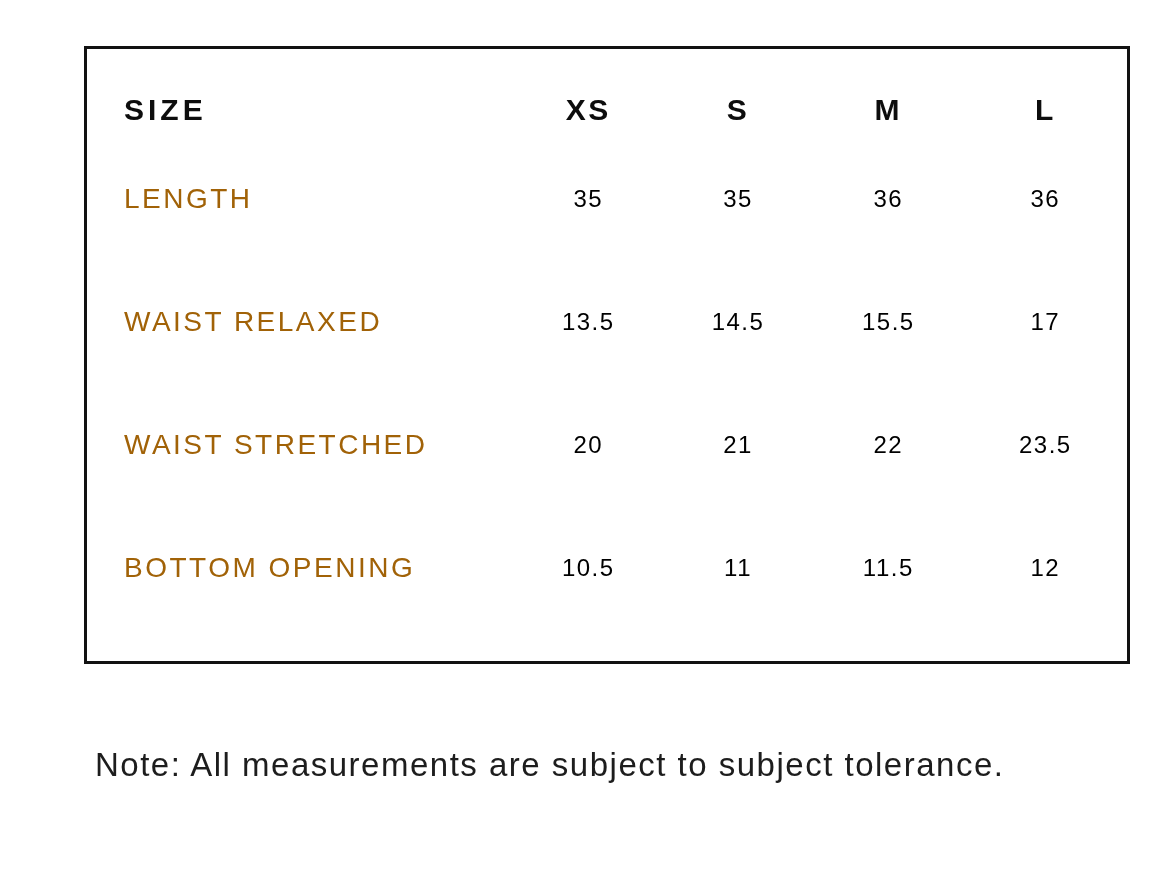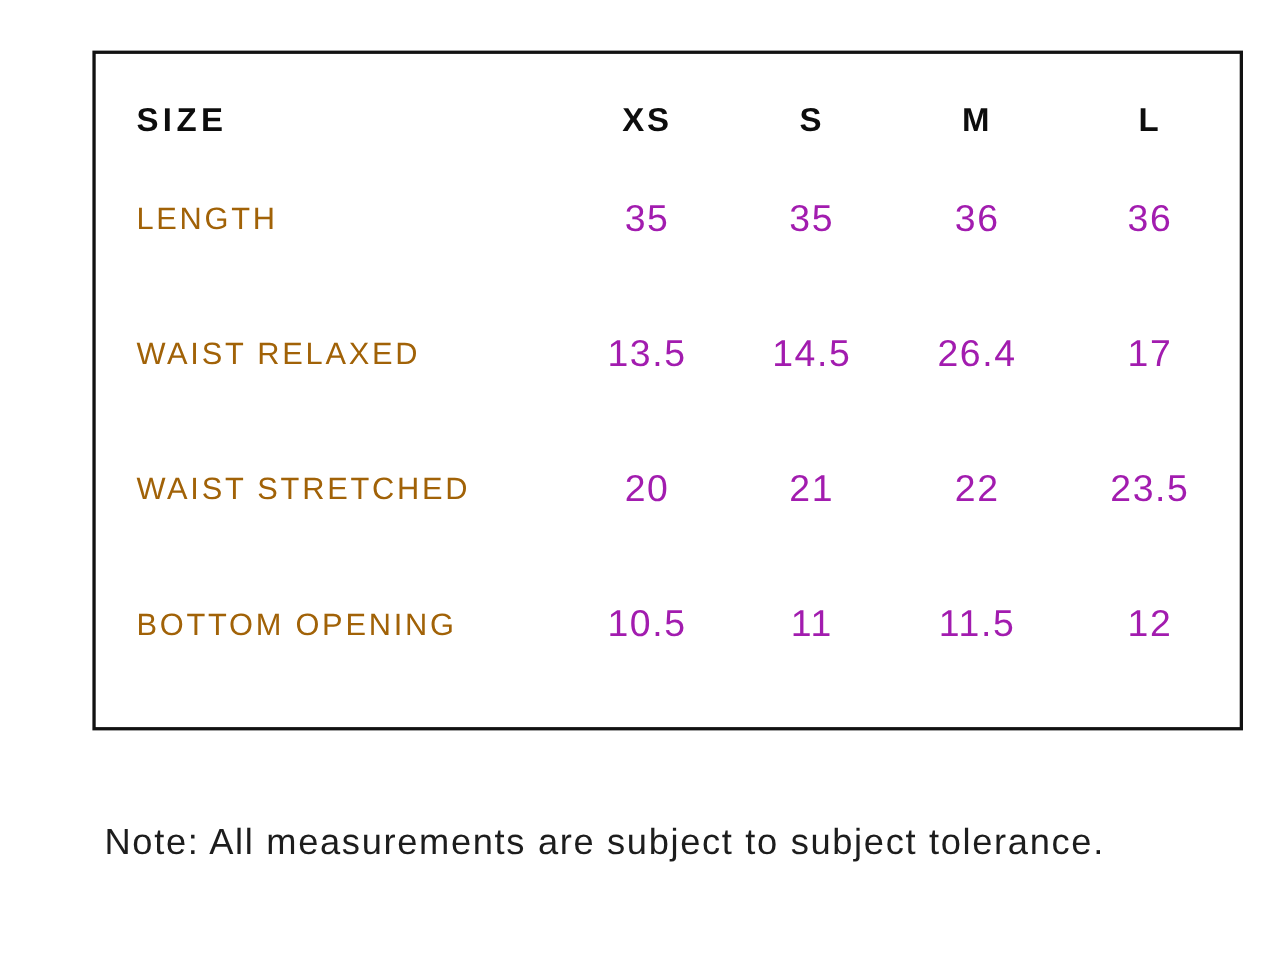--- a/index.html
+++ b/index.html
@@ -47,23 +47,23 @@
 
   .row-label-cell {
     text-align: left;
     padding-left: 37px;
     font-size: 28px;
     letter-spacing: 2.5px;
     color: #a16207;
   }
   .value-cell {
     text-align: center;
-    font-size: 34px;
+    font-size: 24px;
     letter-spacing: 1.5px;
-    color: #a21caf;
+    color: #000000;
   }
   tr.header-row .row-label-cell,
   tr.header-row .value-cell {
     font-weight: 600;
     color: #0d0d0d;
   }
   tr.header-row .row-label-cell {
     font-size: 30px;
     letter-spacing: 4px;
   }
@@ -112,21 +112,21 @@
           <td class="row-label-cell">LENGTH</td>
           <td class="value-cell">35</td>
           <td class="value-cell">35</td>
           <td class="value-cell">36</td>
           <td class="value-cell">36</td>
         </tr>
         <tr>
           <td class="row-label-cell">WAIST RELAXED</td>
           <td class="value-cell">13.5</td>
           <td class="value-cell">14.5</td>
-          <td class="value-cell">26.4</td>
+          <td class="value-cell">15.5</td>
           <td class="value-cell">17</td>
         </tr>
         <tr>
           <td class="row-label-cell">WAIST STRETCHED</td>
           <td class="value-cell">20</td>
           <td class="value-cell">21</td>
           <td class="value-cell">22</td>
           <td class="value-cell">23.5</td>
         </tr>
         <tr>

